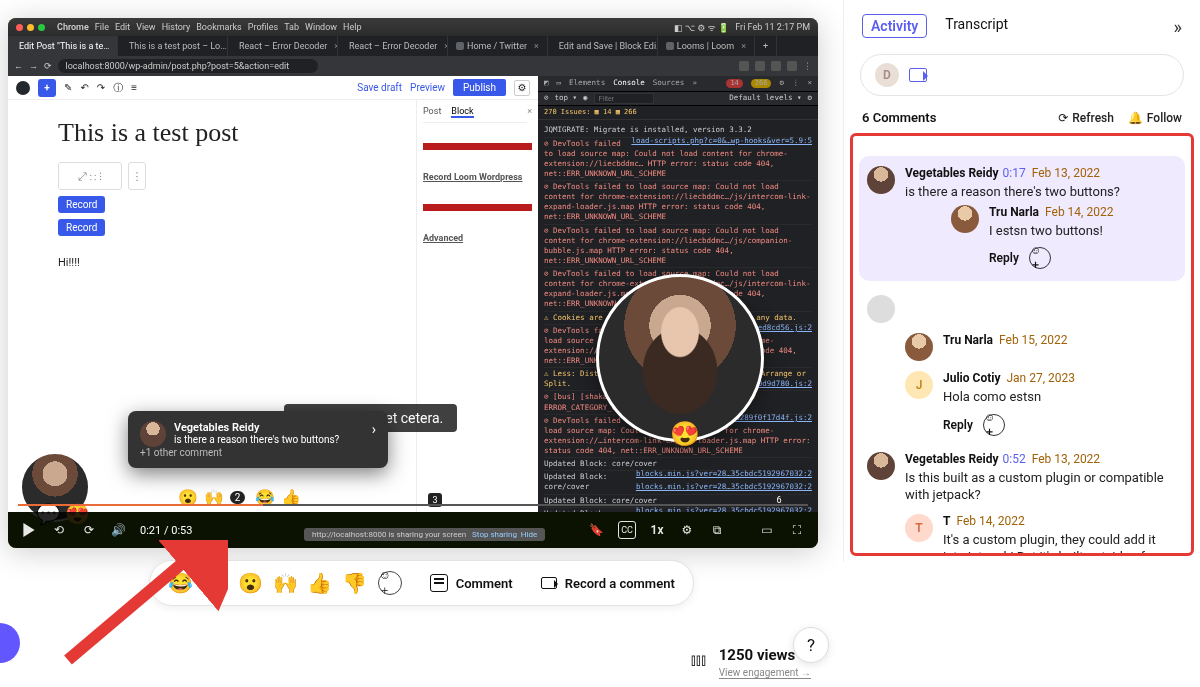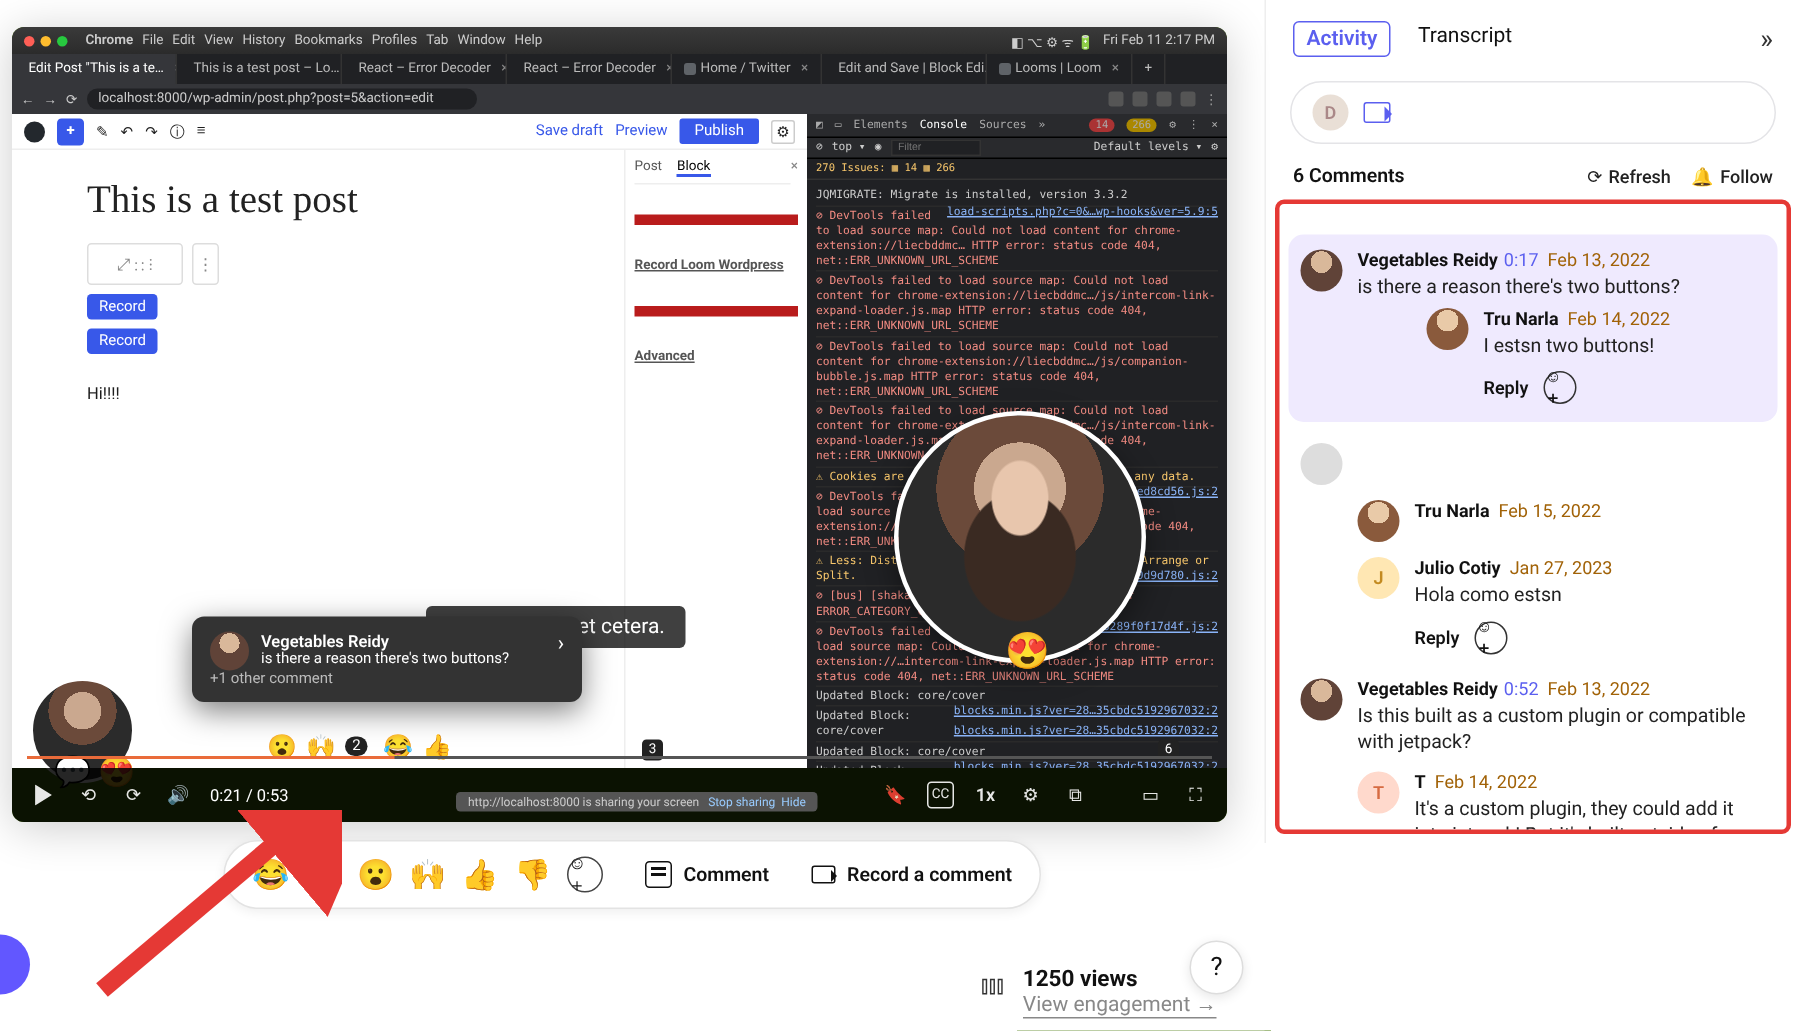--- a/index.html
+++ b/index.html
@@ -107,21 +107,21 @@
   .react-pill .circ{width:24px;height:24px;border:1.5px solid #444;border-radius:50%;display:flex;align-items:center;justify-content:center;font-size:12px;}
   .cmt-btn{display:flex;align-items:center;gap:8px;margin-left:18px;font-weight:600;}
   .cmt-ico{width:18px;height:18px;border:1.5px solid #111;border-radius:3px;position:relative;}
   .cmt-ico::after{content:"";position:absolute;left:3px;top:3px;right:3px;height:2px;background:#111;box-shadow:0 4px 0 #111;}
   .rec-ico{width:16px;height:12px;border:1.5px solid #111;border-radius:2px;position:relative;}
   .rec-ico::after{content:"";position:absolute;right:-6px;top:2px;border:4px solid transparent;border-left-color:#111;}
 
   
   .views{position:absolute;right:32px;bottom:8px;text-align:left;font-size:13px;}
   .views .n{font-weight:700;font-size:15px;}
-  .views .sub{color:#888;font-size:14px;border-bottom:1px solid #888;display:inline-block;}
+  .views .sub{color:#888;font-size:10px;border-bottom:1px solid #888;display:inline-block;}
   .views .bars{position:absolute;left:-28px;top:4px;font-size:16px;color:#333;}
   .help{position:absolute;right:14px;bottom:24px;width:36px;height:36px;border-radius:50%;border:1px solid #ddd;background:#fff;box-shadow:0 2px 8px rgba(0,0,0,.1);display:flex;align-items:center;justify-content:center;font-size:17px;}
 
   
   .fab{position:absolute;left:-10px;bottom:24px;width:30px;height:40px;background:#6257ff;border-radius:0 20px 20px 0;}
 
   
   .arrow{position:absolute;left:48px;top:540px;width:180px;height:130px;pointer-events:none;}
 
   

